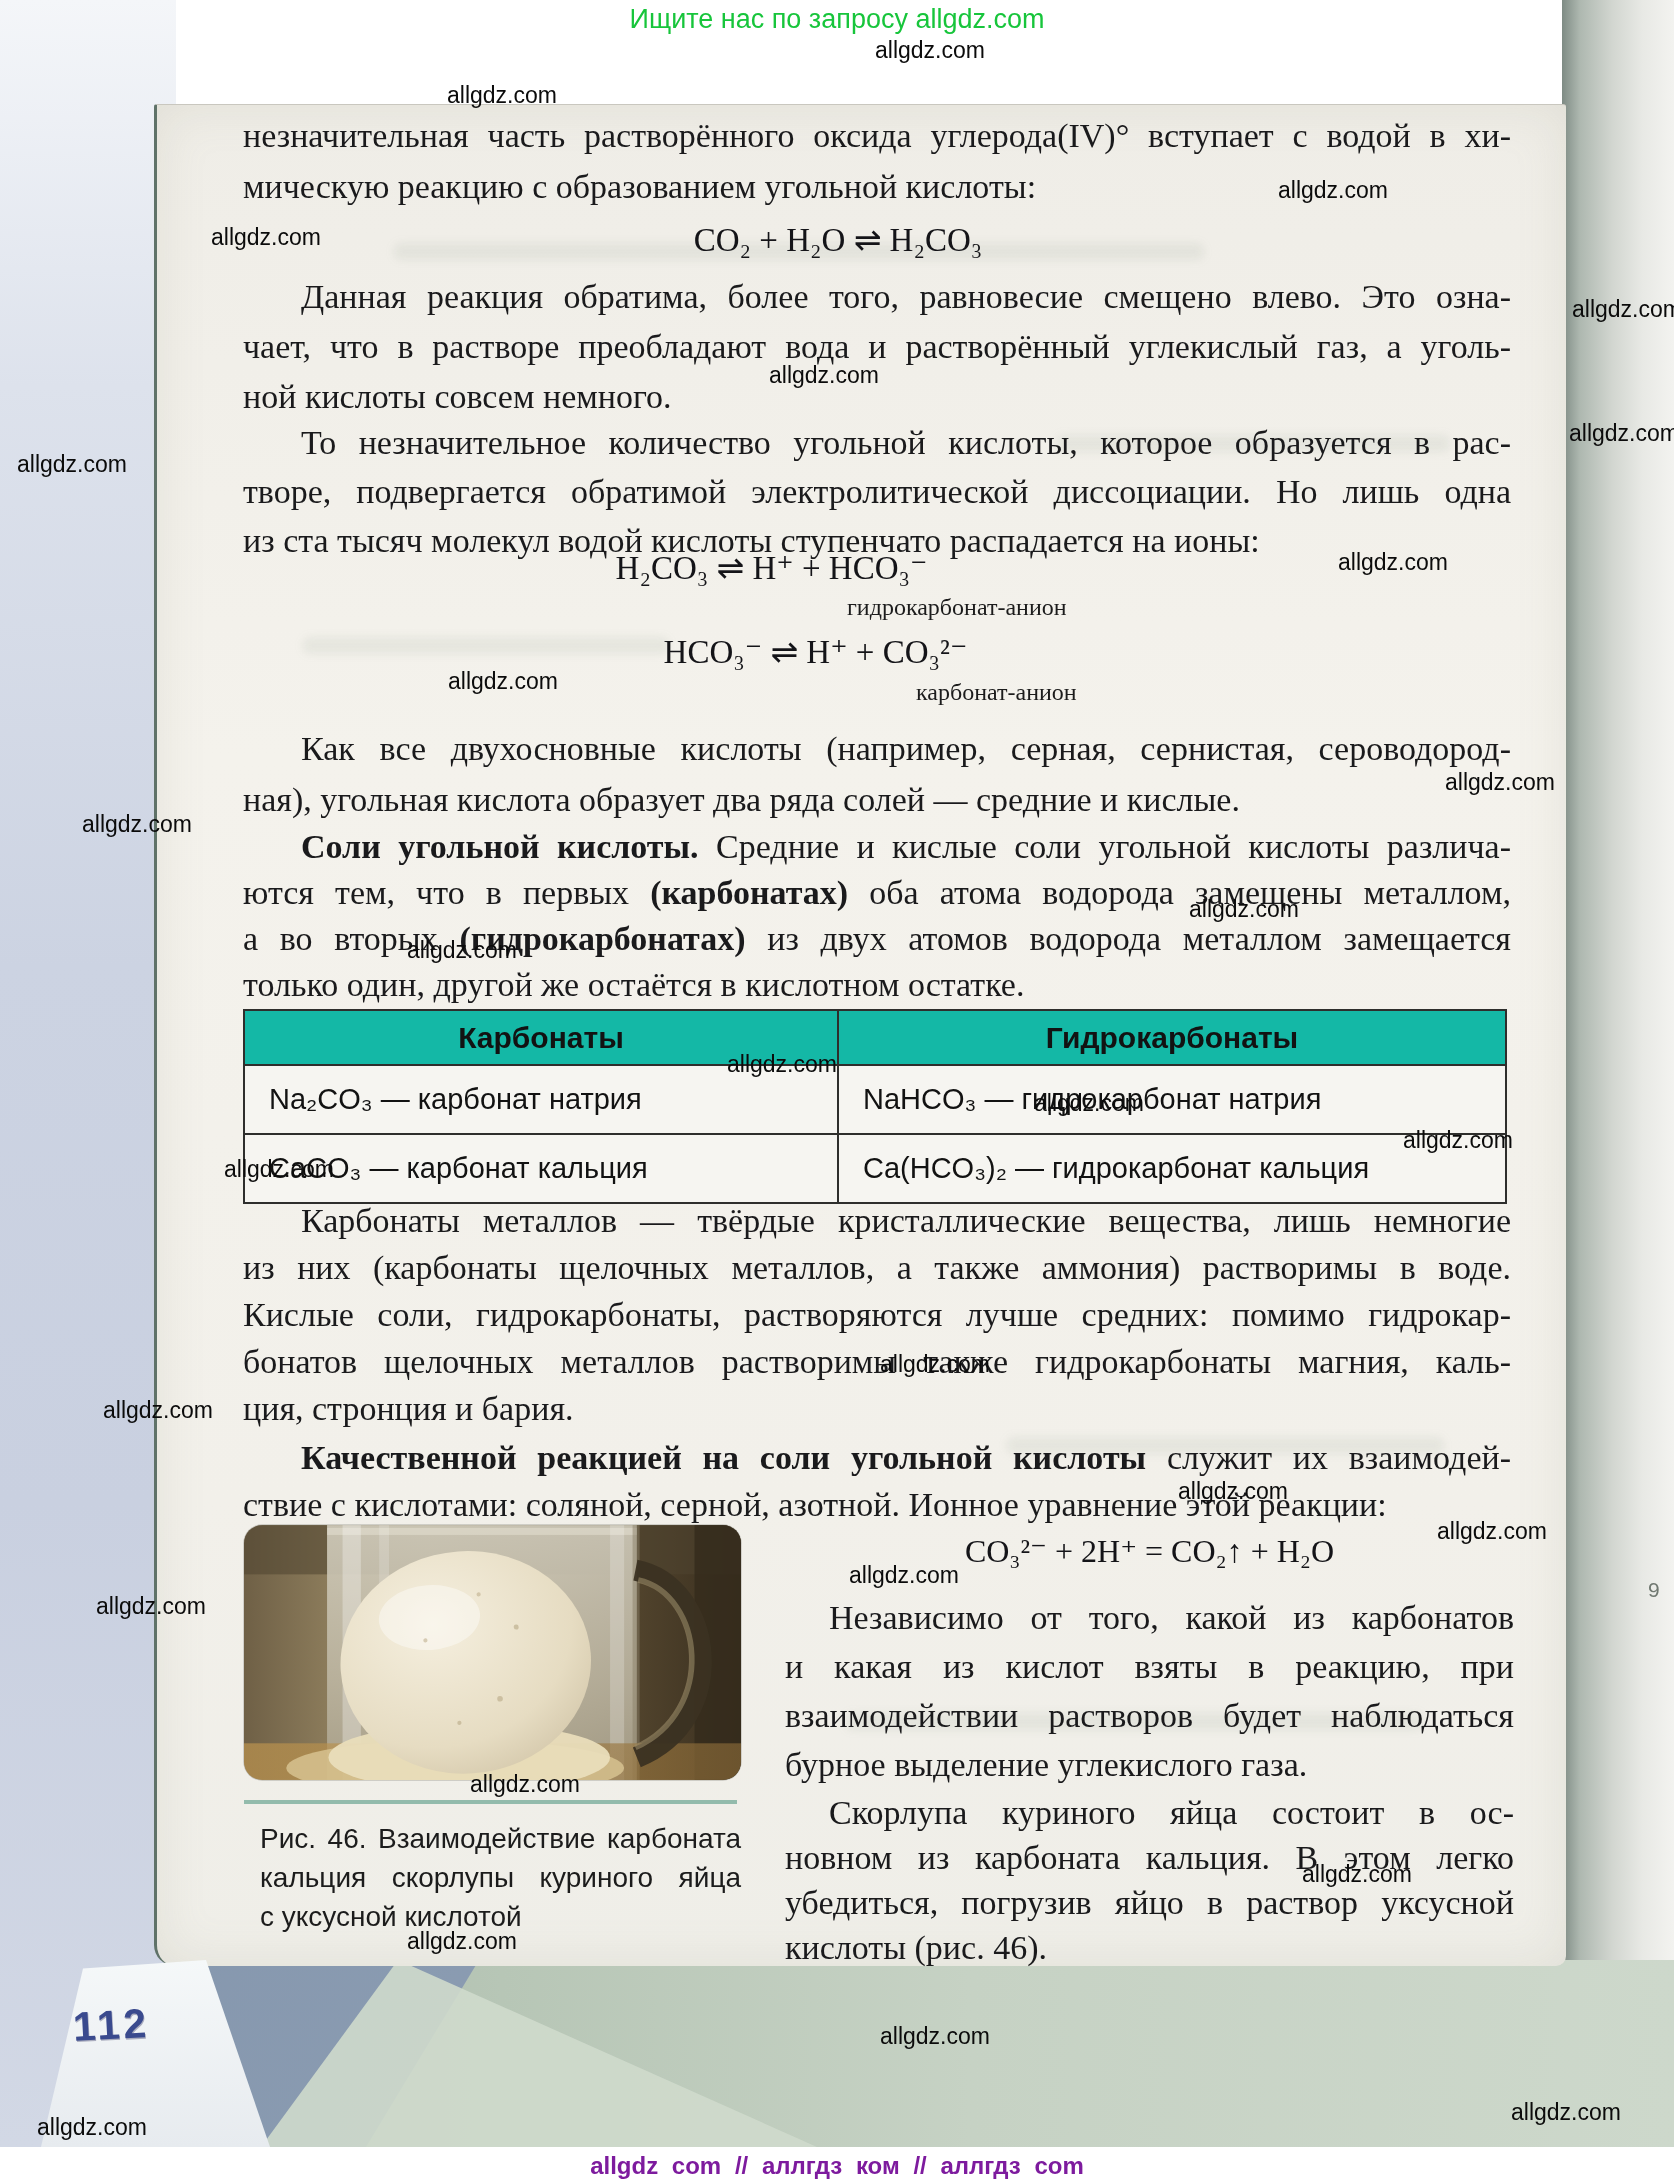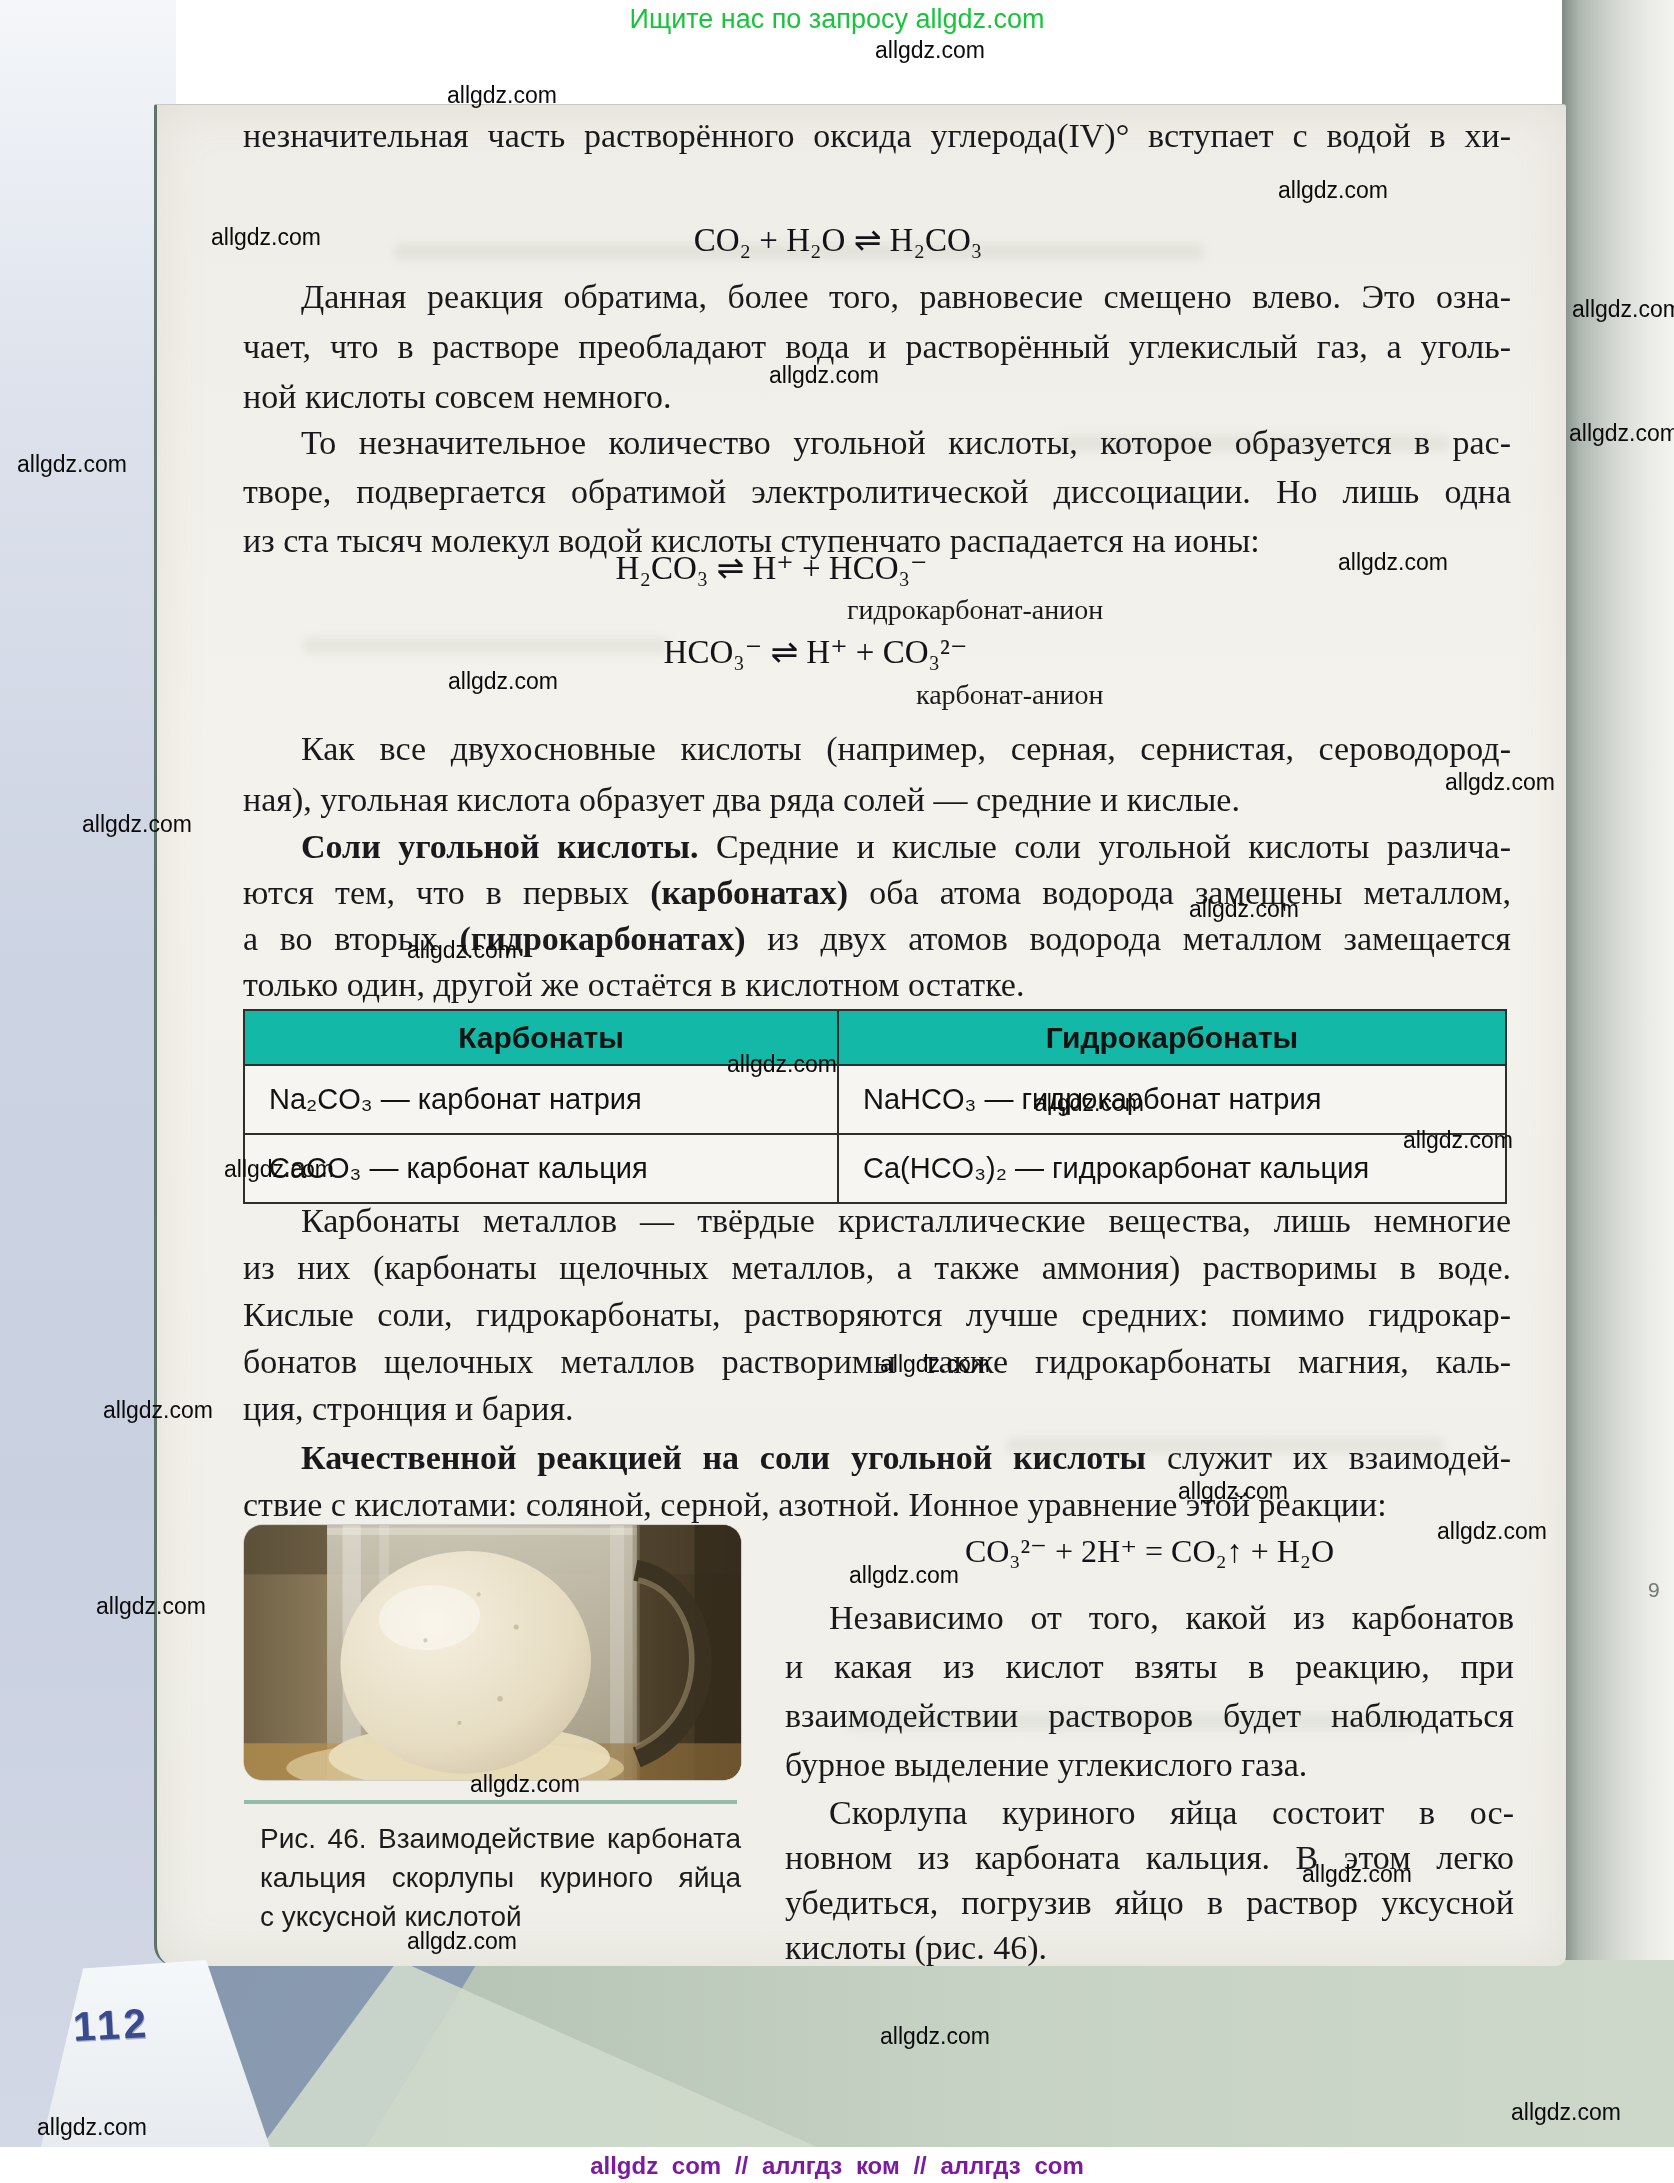--- a/index.html
+++ b/index.html
@@ -44,21 +44,21 @@
   .para{position:absolute;left:243px;width:1268px;z-index:10;color:#1a1a1c;font-size:34px;}
   .tline{text-align:justify;text-align-last:justify;}
   .tline.last{text-align-last:left;}
   .tline.indent{text-indent:58px;}
   .rcol{left:785px;width:729px;}
   .rcol .tline.indent{text-indent:44px;}
   .b{font-weight:bold;}
   .arr{font-family:"DejaVu Sans",sans-serif;}
   .eq{position:absolute;z-index:10;font-size:33px;color:#141418;}
   .eq .tline{text-align:center;text-align-last:center;}
-  .eqlabel{position:absolute;z-index:10;font-size:28px;color:#1c1c1c;font-family:Liberation Serif, serif;}
+  .eqlabel{position:absolute;z-index:10;font-size:24px;color:#1c1c1c;font-family:Liberation Serif, serif;}
   
   .ctable{position:absolute;left:243px;top:1009px;width:1264px;z-index:10;border-collapse:collapse;
     font-family:"Liberation Sans",sans-serif;color:#121212;background:#f6f5f1;}
   .ctable th{height:51px;background:#14b8a6;font-size:30px;font-weight:bold;text-align:center;
     border:2.8px solid #2e2e2c;}
   .ctable td{height:65px;font-size:29px;text-align:left;padding-left:24px;border:2.8px solid #2e2e2c;}
   .col-l{width:590px;}
   
   .photo{position:absolute;left:244px;top:1525px;width:497px;height:255px;z-index:10;
     border-radius:18.3px;overflow:hidden;box-shadow:0 0 0 0.7px rgba(60,60,50,.25);}
@@ -91,20 +91,21 @@
 
   <div class="promo">Ищите нас по запросу allgdz.com</div>
   <div class="page-num">112</div>
   <div class="footer-strip">
     <span class="footer-text">allgdz com // аллгдз ком // аллгдз com</span>
   </div>
   <div class="mark9">9</div>
 
   <div class="para" style="top:110px;line-height:51px;">
       <div class="tline"><span>незначительная часть растворённого оксида углерода(IV)° вступает с водой в хи-</span></div>
+      <div class="tline last"><span>мическую реакцию с образованием угольной кислоты:</span></div>
     </div>
   <div class="eq" style="left:243px;top:220px;width:1190px;">
       <div class="tline"><span>CO₂ + H₂O </span><span class="arr">⇌</span><span> H₂CO₃</span></div>
     </div>
   <div class="para" style="top:272px;line-height:50px;">
       <div class="tline indent"><span>Данная реакция обратима, более того, равновесие смещено влево. Это озна-</span></div>
       <div class="tline"><span>чает, что в растворе преобладают вода и растворённый углекислый газ, а уголь-</span></div>
       <div class="tline last"><span>ной кислоты совсем немного.</span></div>
     </div>
   <div class="para" style="top:418px;line-height:49px;">

